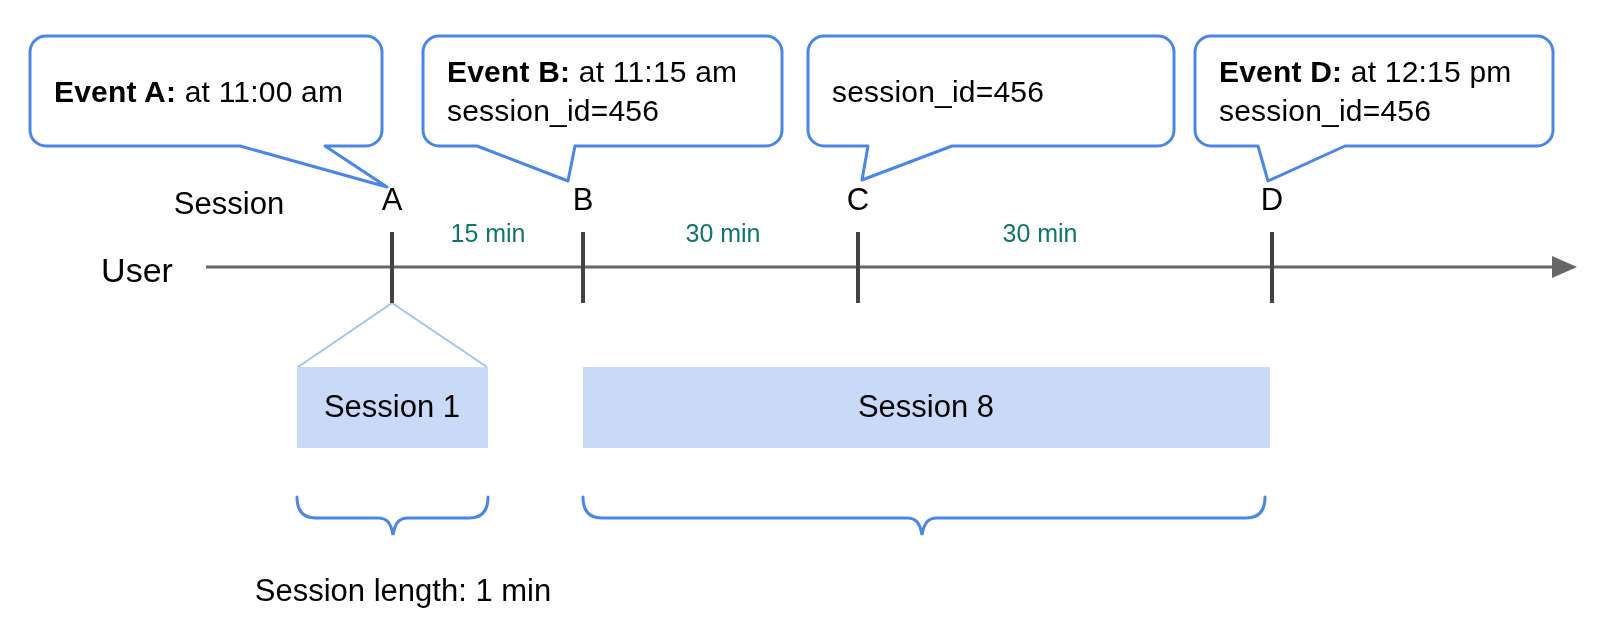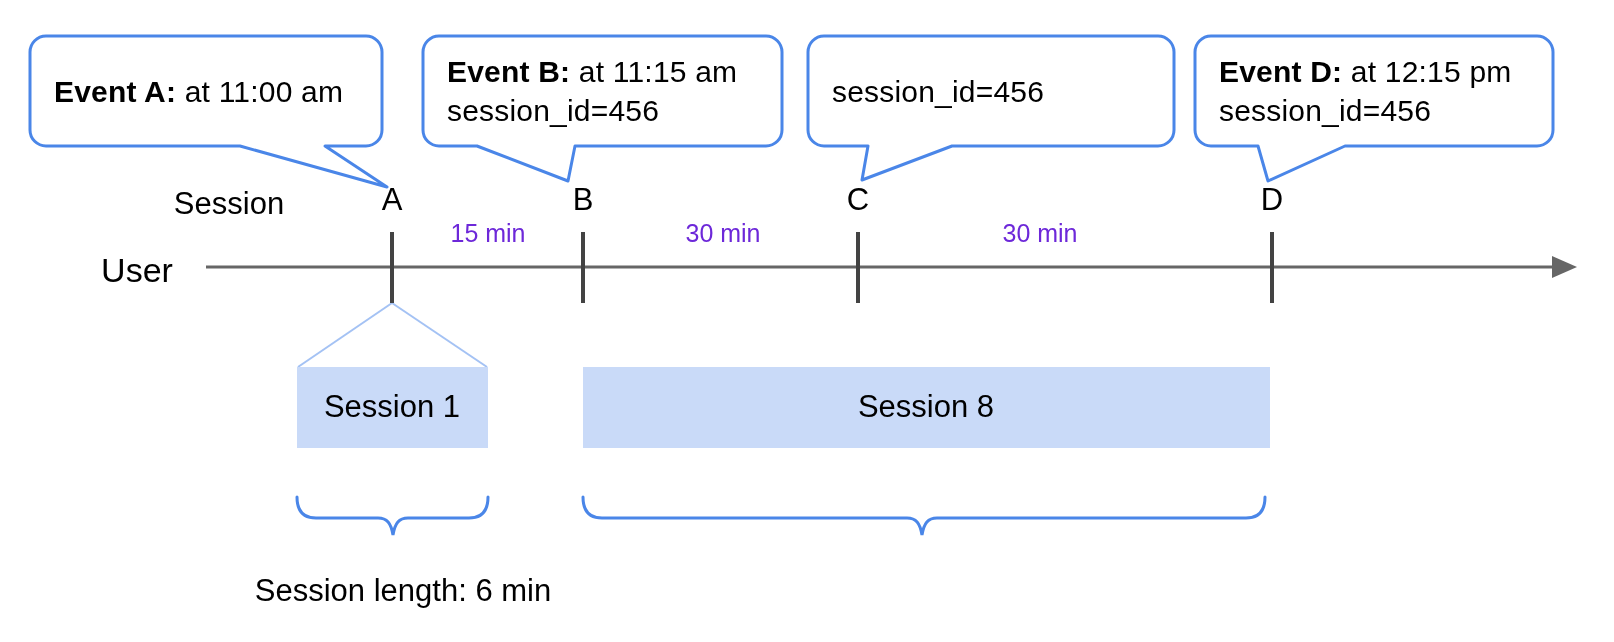--- a/index.html
+++ b/index.html
@@ -27,21 +27,21 @@
     padding-left: 24px;
     box-sizing: border-box;
     font-size: 30px;
     line-height: 39px;
     letter-spacing: 0.2px;
   }
   .bubble-text .title { font-weight: bold; }
 
   .events-label, .marker-label { font-size: 31px; }
   .user-label { font-size: 34px; }
-  .interval-label { font-size: 25px; color: #6d28d9; }
+  .interval-label { font-size: 25px; color: #0f766e; }
   .session-label { font-size: 31px; }
   .length-label { font-size: 31px; }
 </style>
 </head>
 <body>
 
 <div class="stage">
 
   <svg class="shapes" width="1614" height="642" viewBox="0 0 1614 642">
 
@@ -91,15 +91,15 @@
   <div class="abs centered marker-label" style="left:858px; top:200px;">C</div>
   <div class="abs centered marker-label" style="left:1272px; top:200px;">D</div>
 
   <div class="abs centered interval-label" style="left:488px; top:233px;">15 min</div>
   <div class="abs centered interval-label" style="left:723px; top:233px;">30 min</div>
   <div class="abs centered interval-label" style="left:1040px; top:233px;">30 min</div>
 
   <div class="abs centered session-label" style="left:392px; top:407px;">Session 1</div>
   <div class="abs centered session-label" style="left:926px; top:407px;">Session 8</div>
 
-  <div class="abs centered length-label" style="left:403px; top:591px;">Session length: 6 min</div>
+  <div class="abs centered length-label" style="left:403px; top:591px;">Session length: 1 min</div>
 
 </div>
 
 </body></html>

